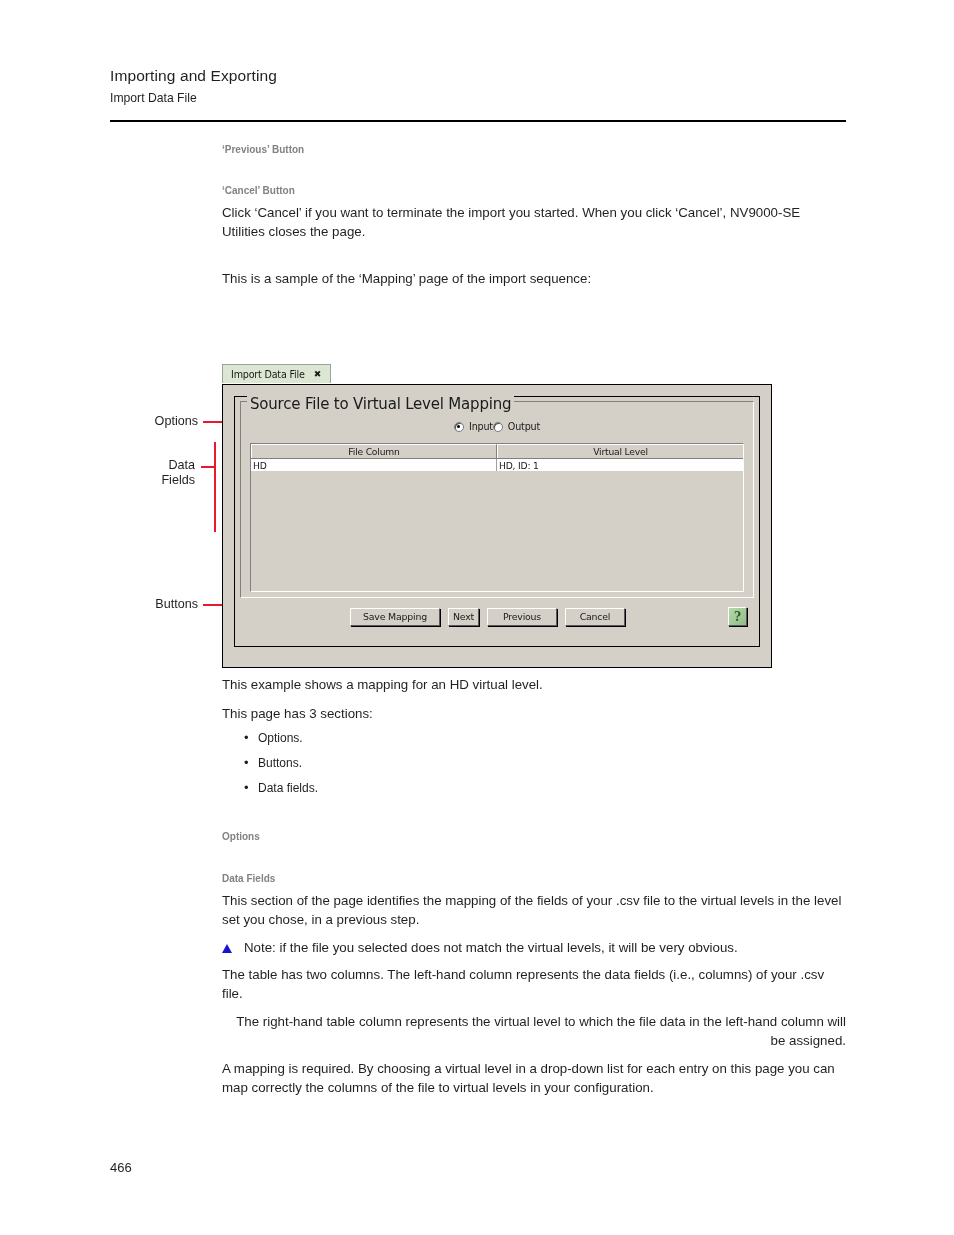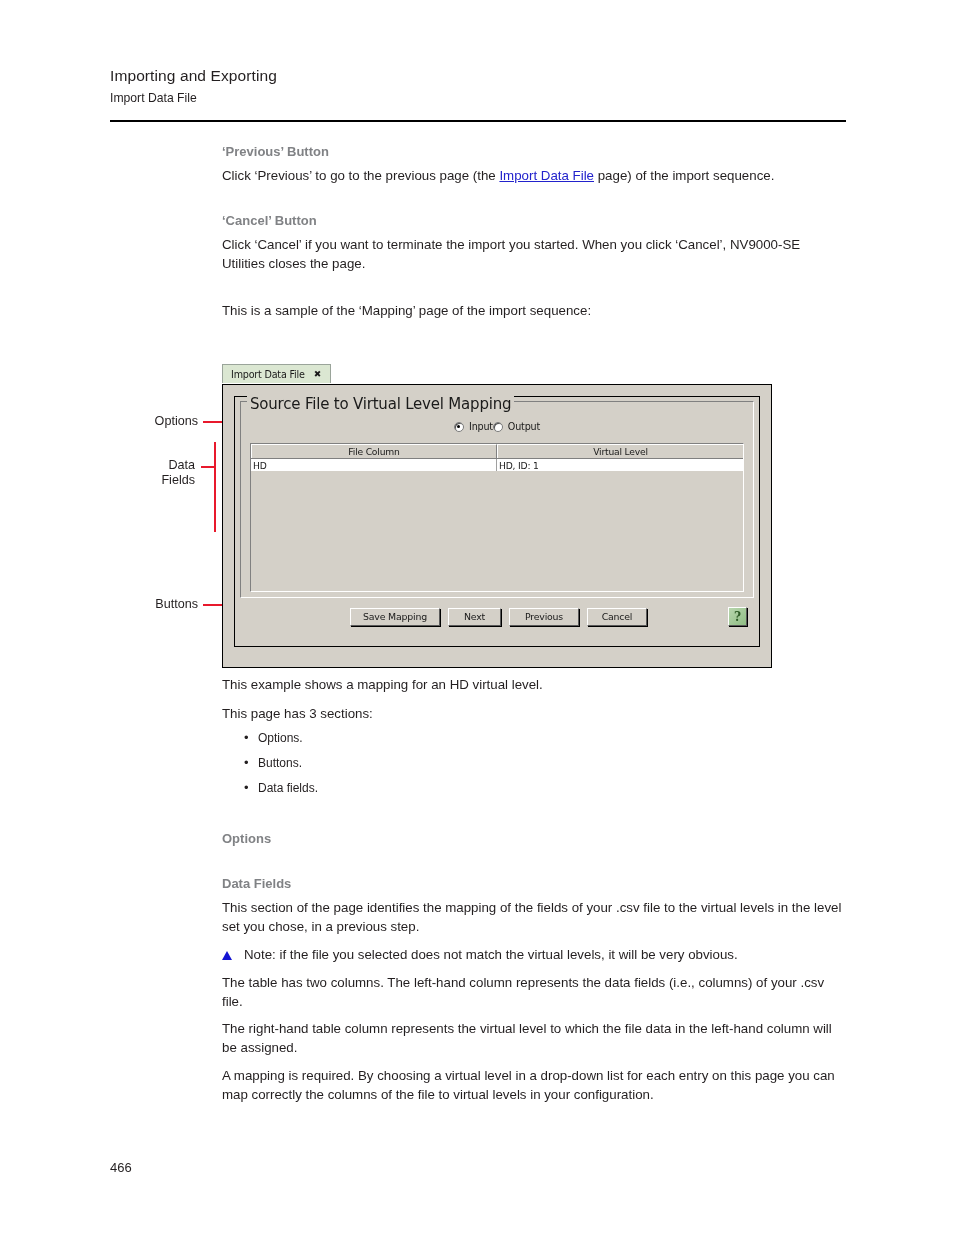--- a/index.html
+++ b/index.html
@@ -46,21 +46,21 @@
 
   
   .content {
     position: absolute;
     left: 222px;
     top: 144px;
     width: 624px;
   }
 
   h3.sub-head {
-    font-size: 13px;
+    font-size: 10px;
     font-weight: bold;
     color: #808285;
     margin: 0 0 7px 0;
     line-height: 1.2;
   }
   h2.major-head {
     font-size: 19.5px;
     font-weight: bold;
     color: #808285;
     margin: 0 0 8px 0;
@@ -351,21 +351,21 @@
     color: #1a1a1a;
     font-family: "DejaVu Sans", sans-serif;
     display: flex;
     align-items: center;
     justify-content: center;
     box-sizing: border-box;
     margin-right: 8px;
     letter-spacing: -0.2px;
   }
   .btn.save { width: 90px; margin-left: 110px; }
-  .btn.next { width: 53px; }
+  .btn.next { width: 31px; }
   .btn.prev { width: 70px; }
   .btn.cancel { width: 60px; }
 
   .help-btn {
     position: absolute;
     right: 4px;
     width: 19px;
     height: 19px;
     background: linear-gradient(135deg, #b8d6ae 0%, #8fbd84 100%);
     border: 1.5px solid #ffffff;
@@ -396,21 +396,20 @@
 
 <div class="page-header">
   <div class="header-title">Importing and Exporting</div>
   <div class="header-sub">Import Data File</div>
 </div>
 <div class="header-rule"></div>
 
 <div class="content">
 
   <h3 class="sub-head">‘Previous’ Button</h3>
-  <p class="body-text"><span>Click ‘Previous’ to go to the previous page (the </span><a class="inline-link" href="#">Import Data File</a><span> page) of the import sequence.</span></p>
 
   <div class="spacer-lg"></div>
 
   <h3 class="sub-head">‘Cancel’ Button</h3>
   <p class="body-text">Click ‘Cancel’ if you want to terminate the import you started. When you click ‘Cancel’, NV9000-SE Utilities closes the page.</p>
 
   <div class="spacer-lg"></div>
 
   <p class="body-text">This is a sample of the ‘Mapping’ page of the import sequence:</p>
 
@@ -497,18 +496,18 @@
 
   <h3 class="sub-head">Data Fields</h3>
   <p class="body-text">This section of the page identifies the mapping of the fields of your .csv file to the virtual levels in the level set you chose, in a previous step.</p>
 
   <div class="note-row">
     <span class="note-tri"></span>
     <span class="note-text">Note: if the file you selected does not match the virtual levels, it will be very obvious.</span>
   </div>
 
   <p class="body-text" style="margin-top:9px;">The table has two columns. The left-hand column represents the data fields (i.e., columns) of your .csv file.</p>
-  <p class="body-text" style="margin-top:9px;">The right-hand table column represents the virtual level to which the file data in the left-hand column will be assigned.</p>
+  <p class="body-text" style="margin-top:9px;text-align:right;">The right-hand table column represents the virtual level to which the file data in the left-hand column will be assigned.</p>
   <p class="body-text" style="margin-top:9px;">A mapping is required. By choosing a virtual level in a drop-down list for each entry on this page you can map correctly the columns of the file to virtual levels in your configuration.</p>
 
 </div>
 
 <div class="folio">466</div>
 
 </body></html>

